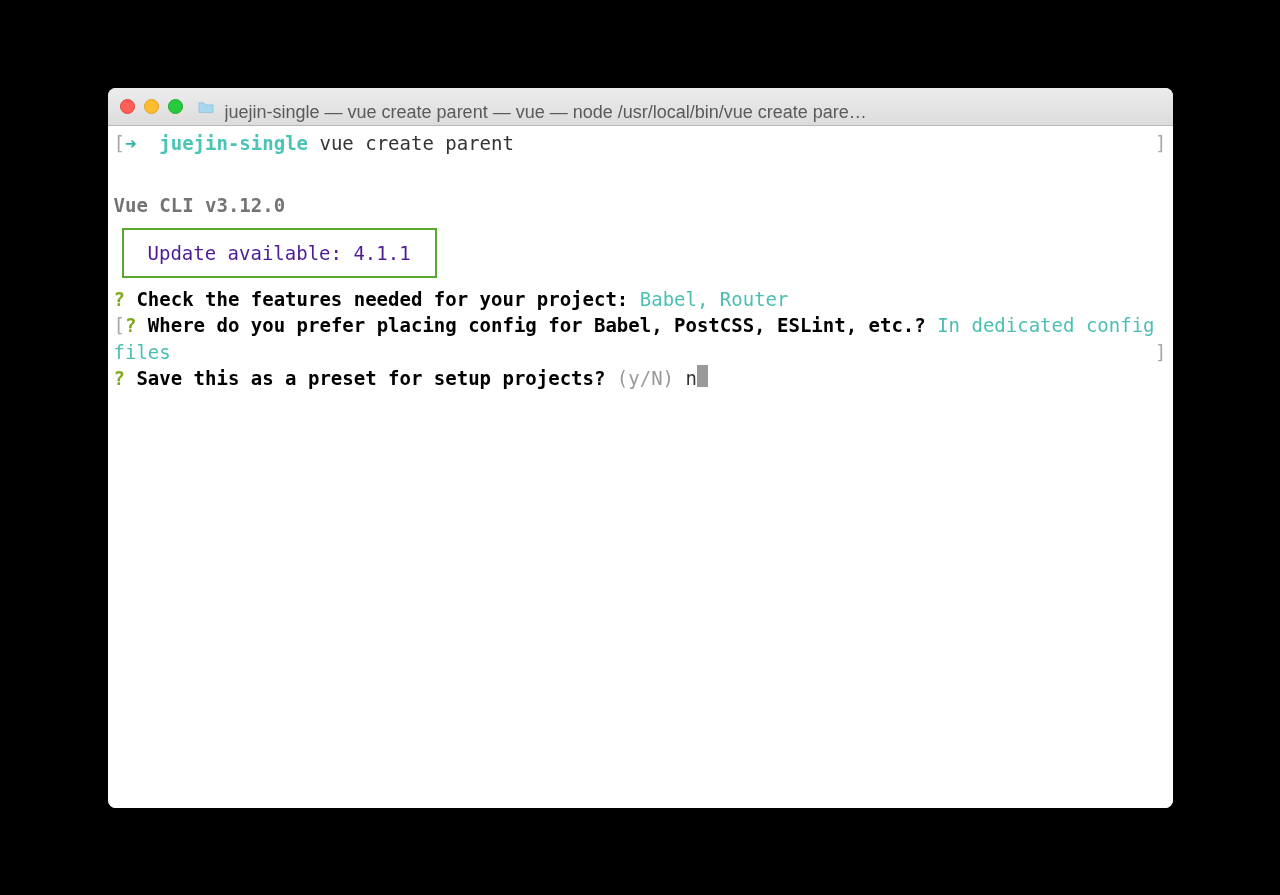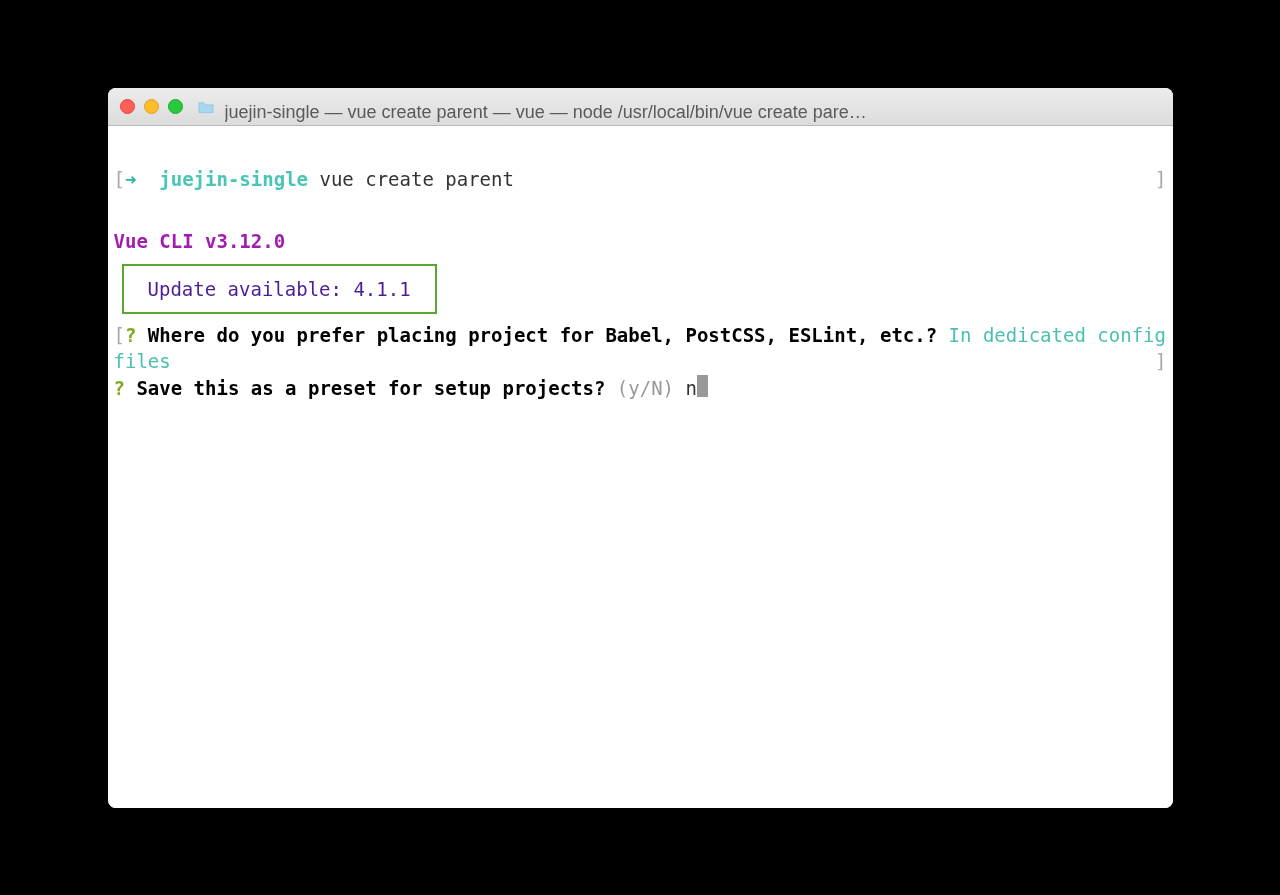--- a/index.html
+++ b/index.html
@@ -76,34 +76,33 @@
     }
 
     .terminal-body {
       flex: 1;
       background: #fff;
       padding: 4px 6px;
       font-size: 19px;
       line-height: 1.38;
       color: #000;
       overflow: hidden;
-      margin-top: 36px;
     }
 
     .line {
       white-space: pre-wrap;
       word-break: break-all;
     }
 
     .prompt-bracket { color: #a8a8a8; }
     .prompt-arrow { color: #2ab3a6; font-weight: bold; }
     .prompt-dir { color: #49c5b6; font-weight: bold; }
     .prompt-cmd { color: #333; }
 
-    .vue-cli-header { color: #a21caf; font-weight: bold; margin-top: 36px; display: block; }
+    .vue-cli-header { color: #737373; font-weight: bold; margin-top: 36px; display: block; }
 
     .update-box {
       border: 2px solid #58a82e;
       display: inline-block;
       padding: 10px 24px;
       margin: 10px 0 8px 8px;
       color: #4c1d95;
     }
 
     .question-mark { color: #7fa81c; font-weight: bold; }
@@ -148,20 +147,21 @@
 
   <div class="terminal-body">
 
     <div class="line"><span class="prompt-bracket">[</span><span class="prompt-arrow">➜</span>  <span class="prompt-dir">juejin-single</span> <span class="prompt-cmd">vue create parent</span><span class="right-bracket">]</span></div>
 
     <span class="vue-cli-header">Vue CLI v3.12.0</span>
 
     <div class="update-box">Update available: 4.1.1</div>
 
 
+    <div class="line"><span class="question-mark">?</span> <span class="question-text">Check the features needed for your project:</span> <span class="answer-cyan">Babel, Router</span></div>
 
 
-    <div class="line"><span class="prompt-bracket">[</span><span class="question-mark">?</span> <span class="question-text">Where do you prefer placing project for Babel, PostCSS, ESLint, etc.?</span> <span class="answer-cyan">In dedicated config files</span><span class="right-bracket">]</span></div>
+    <div class="line"><span class="prompt-bracket">[</span><span class="question-mark">?</span> <span class="question-text">Where do you prefer placing config for Babel, PostCSS, ESLint, etc.?</span> <span class="answer-cyan">In dedicated config files</span><span class="right-bracket">]</span></div>
 
     <div class="line"><span class="question-mark">?</span> <span class="question-text">Save this as a preset for setup projects?</span> <span class="hint-gray">(y/N)</span> <span class="user-input">n</span><span class="cursor"></span></div>
 
   </div>
 </div>
 
 </body></html>

